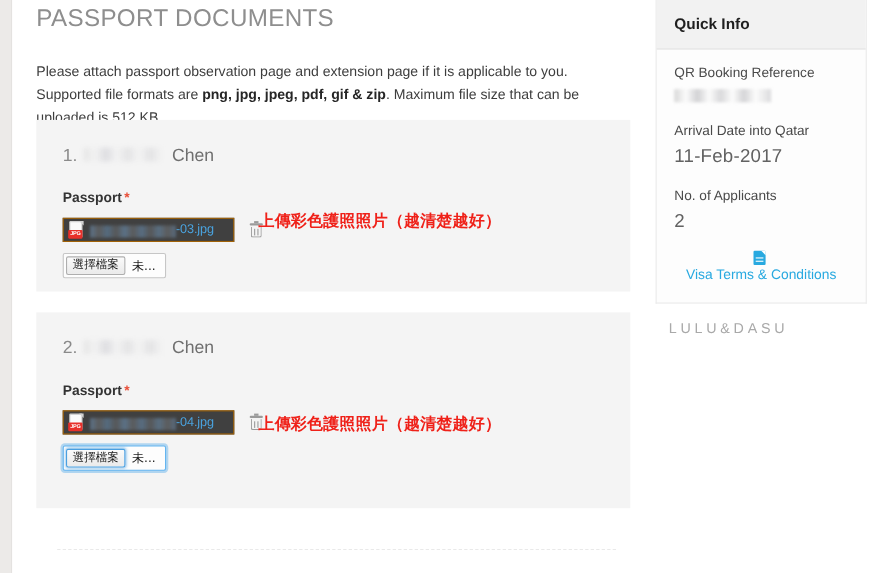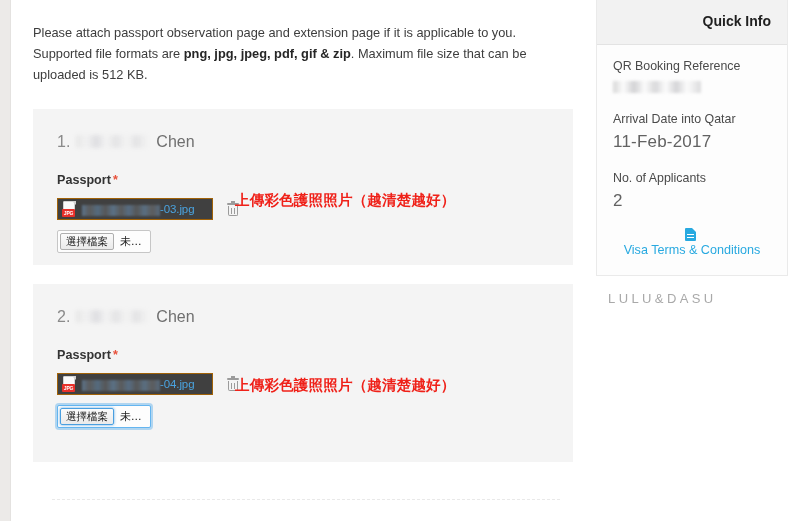--- a/index.html
+++ b/index.html
@@ -281,21 +281,20 @@
     left: 596px; top: 0;
     width: 192px;
     background: #fdfdfd;
     border: 1px solid #eaeaea;
     border-top: none;
   }
   .sidebar-head {
     background: #f2f2f2;
     border-bottom: 1px solid #e3e3e3;
     padding: 12px 16px 13px 16px;
-    text-align: right;
   }
   .sidebar-title {
     font-size: 14px;
     font-weight: 700;
     color: #1f1f1f;
     line-height: 19px;
   }
   .sidebar-body {
     padding: 12px 16px 16px 16px;
   }
@@ -381,20 +380,21 @@
 </head>
 <body>
 
 <div id="page">
 
   <div class="left-gutter"></div>
   <div class="gutter-edge"></div>
 
   <div class="main-col">
 
+    <h1 class="page-title">PASSPORT DOCUMENTS</h1>
 
     <p class="intro"><span>Please attach passport observation page and extension page if it is applicable to you. Supported file formats are </span><b>png, jpg, jpeg, pdf, gif &amp; zip</b><span>. Maximum file size that can be uploaded is 512 KB.</span></p>
   </div>
 
   <div class="card" id="card-1">
 
     <div class="applicant-head">
       <span class="applicant-num">1.</span>
       <span class="redact-name"></span>
       <span class="applicant-last">Chen</span>

